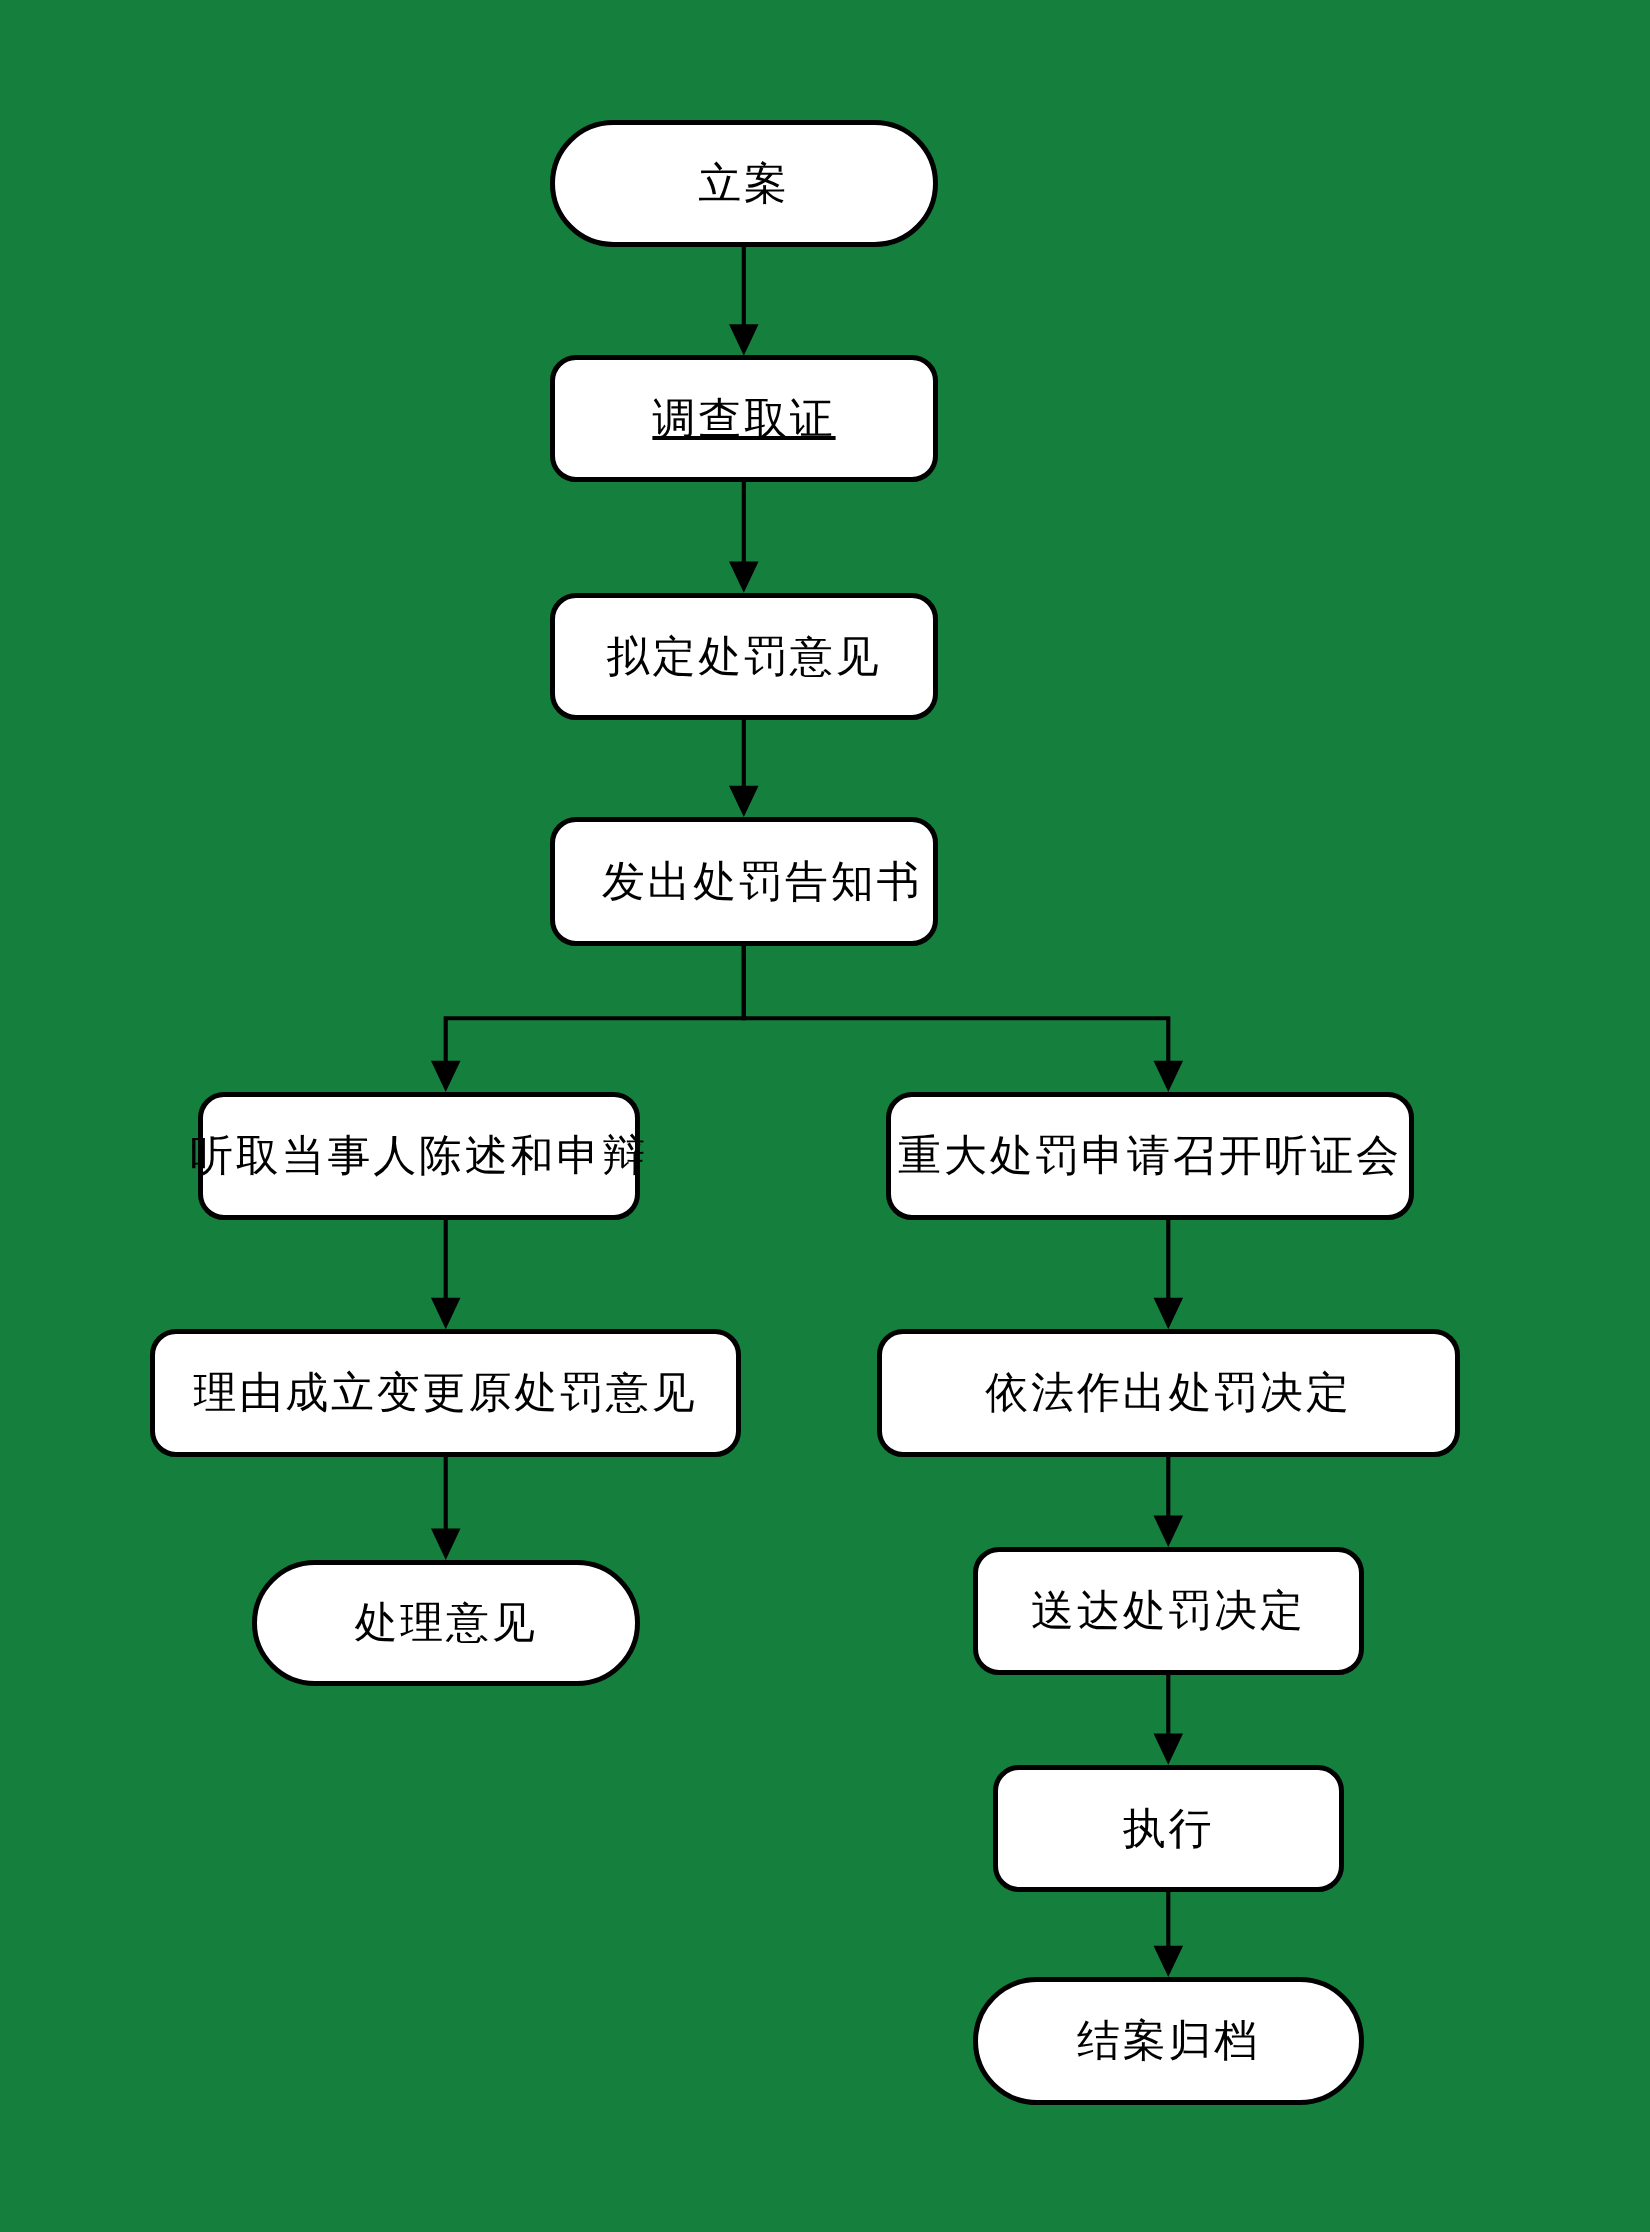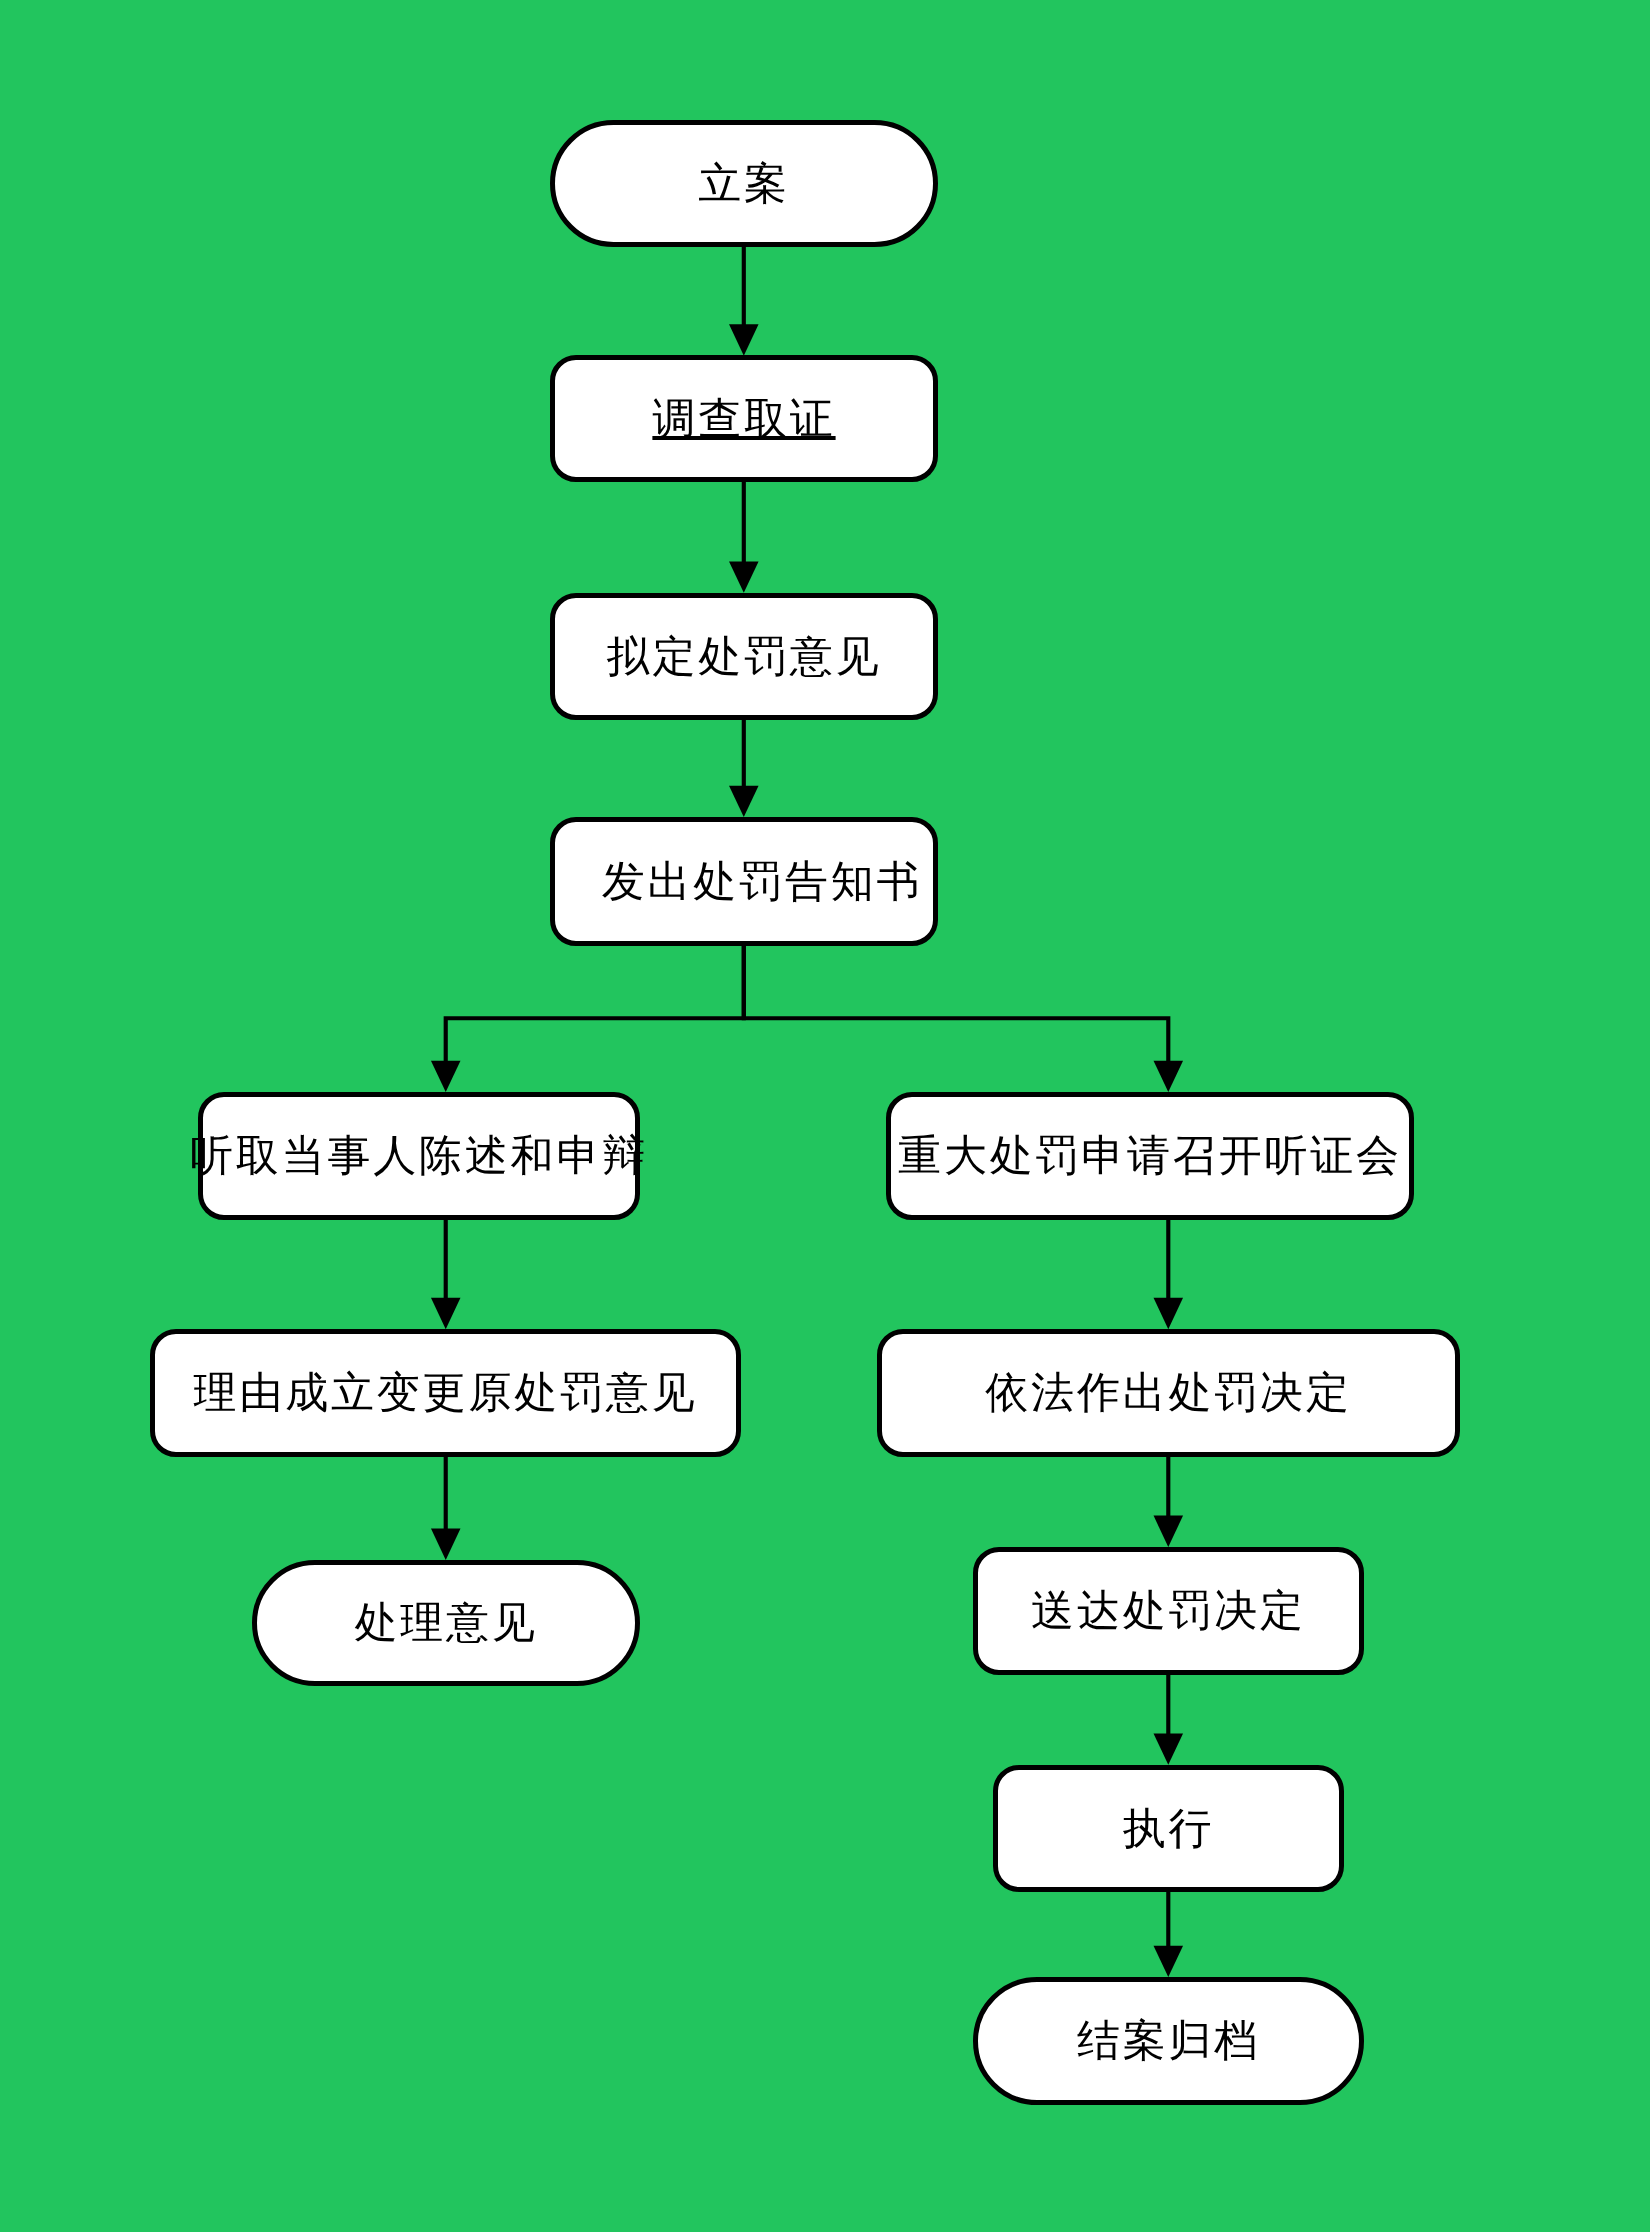--- a/index.html
+++ b/index.html
@@ -4,21 +4,21 @@
 <style>
   html, body {
     margin: 0;
     padding: 0;
     background: #ffffff;
   }
   .canvas {
     position: relative;
     width: 1650px;
     height: 2233px;
-    background: #22c55e;
+    background: #15803d;
     overflow: hidden;
     font-family: "Liberation Serif", "DejaVu Serif", serif;
   }
   svg.edges-layer {
     position: absolute;
     left: 0; top: 0;
     width: 1650px;
     height: 2233px;
   }
   .edge-line {

